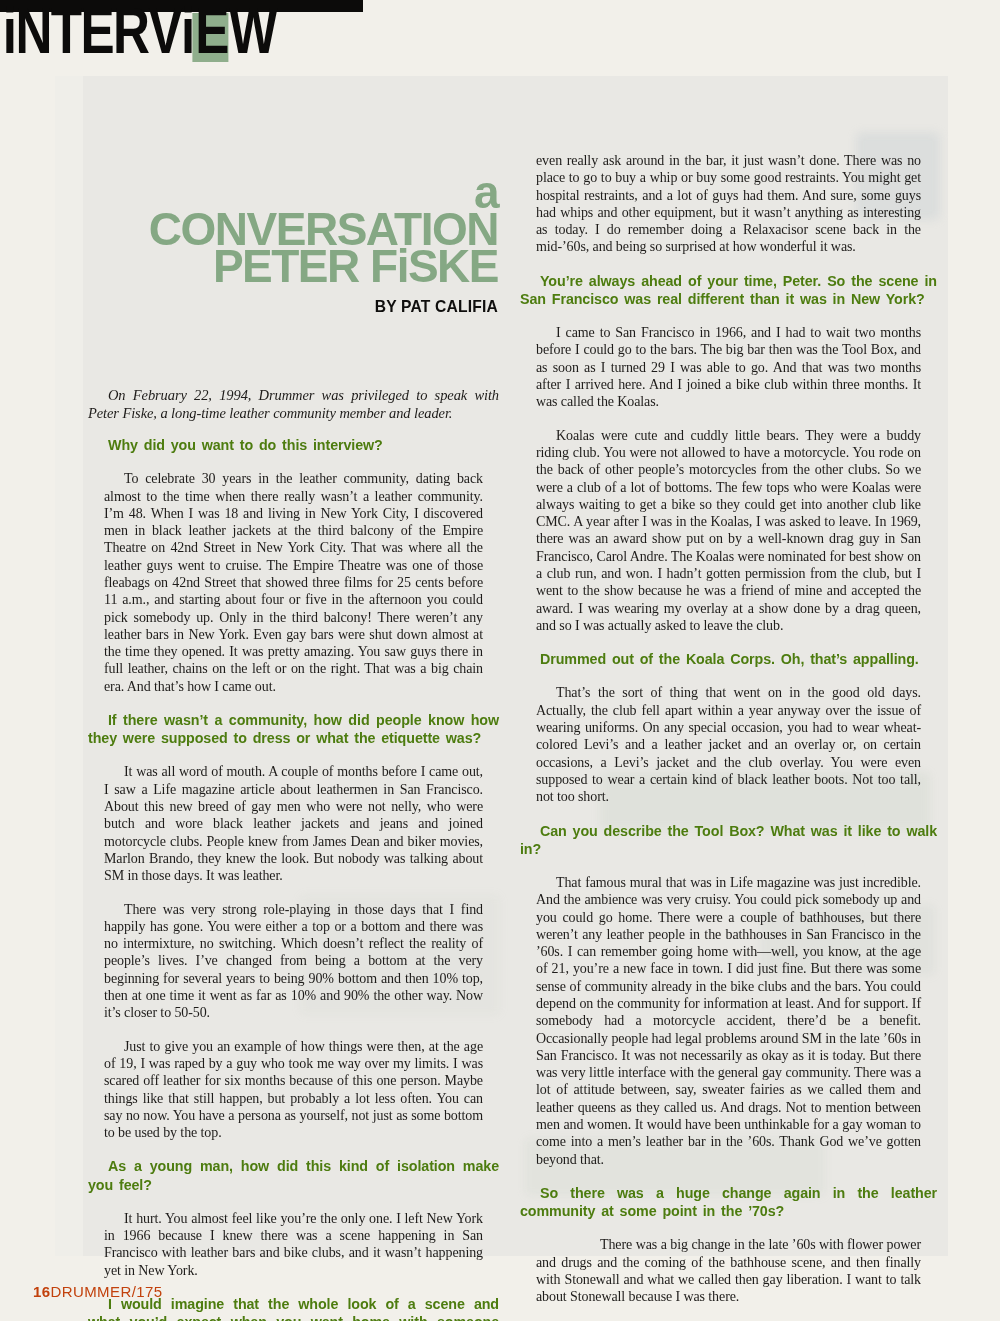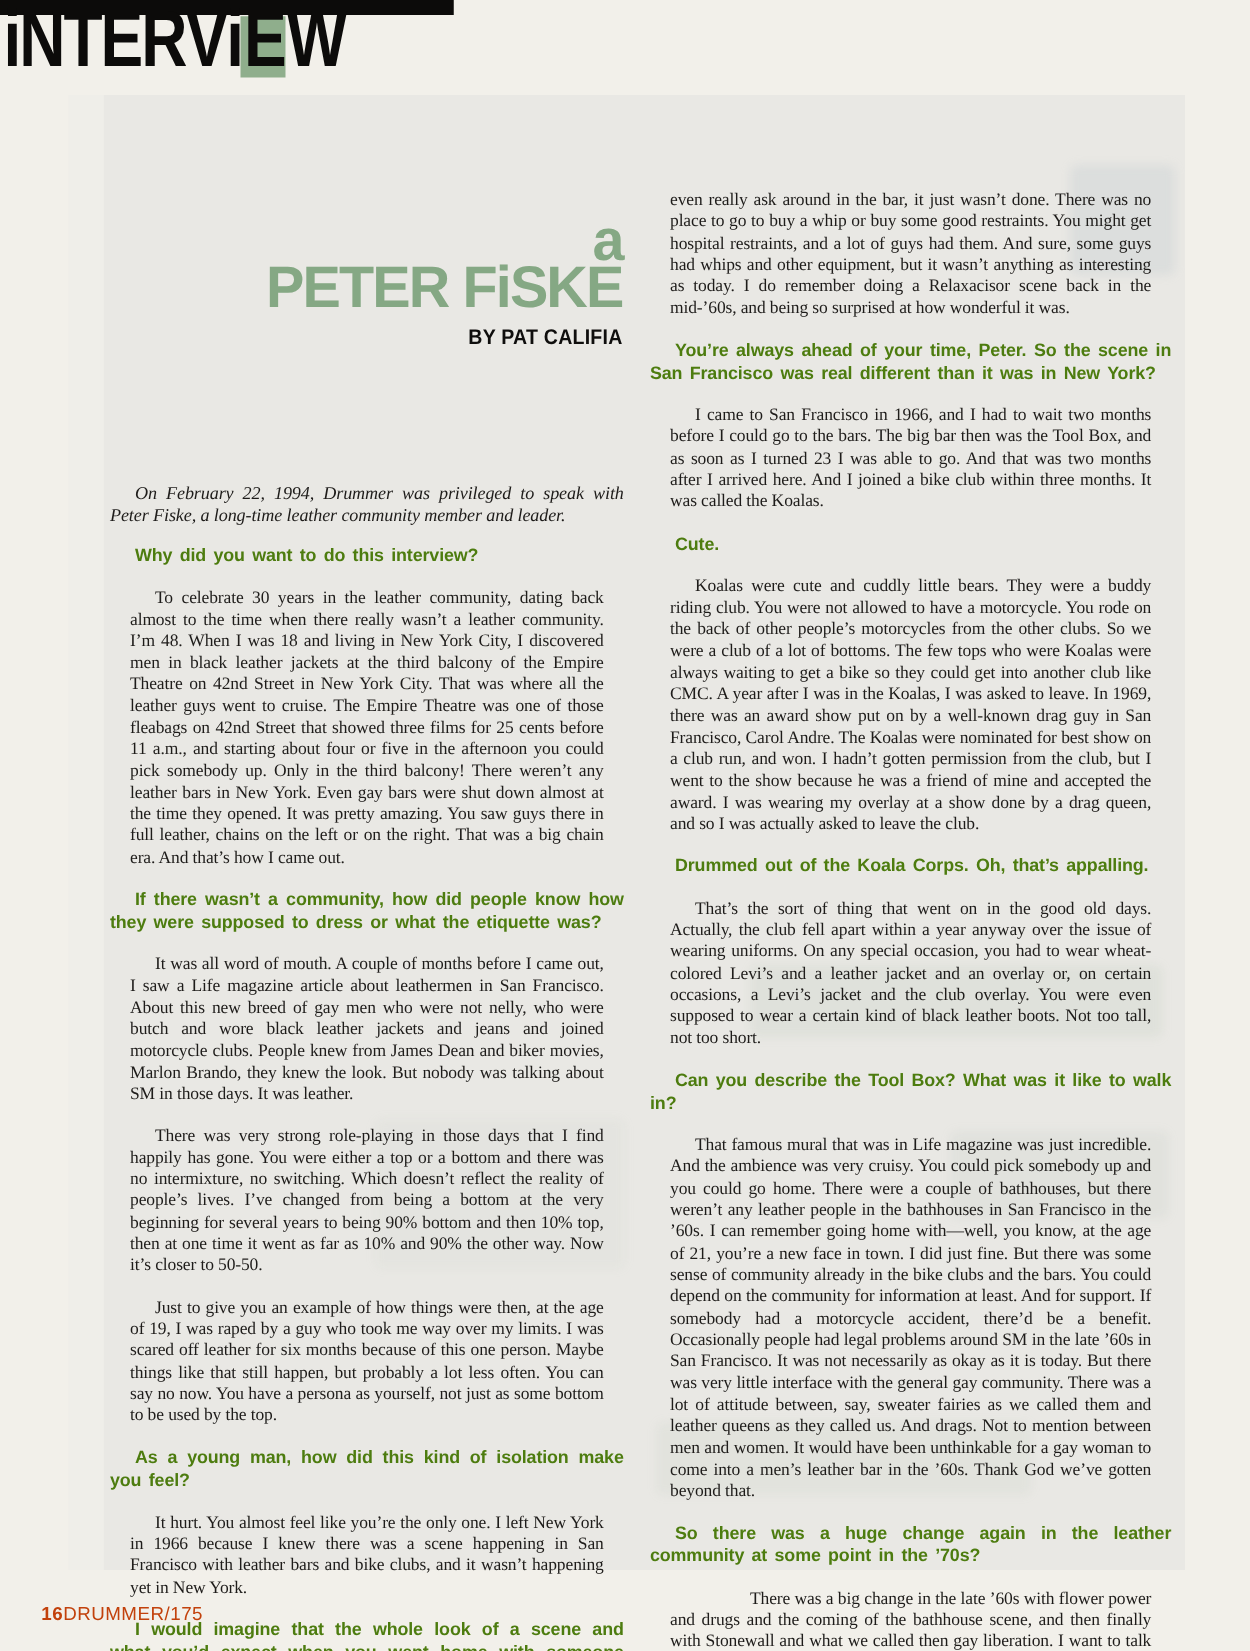--- a/index.html
+++ b/index.html
@@ -117,20 +117,21 @@
         <span class="m-letter">i</span>
         <span class="m-letter hl">E</span>
         <span class="m-letter">W</span>
       </div>
   </div>
 
   <div class="title-block">
     <div>
 
     <span class="title-line">a</span>
+        <span class="title-line">CONVERSATION</span>
         <span class="title-line">PETER FiSKE</span>
       </div>
     <div class="byline">BY PAT CALIFIA</div>
   </div>
 
   <div class="col col-left">
 
   <p class="block intro-p">On February 22, 1994, Drummer was privileged to speak with Peter Fiske, a long-time leather community member and leader.</p>
       <p class="block q">Why did you want to do this interview?</p>
       <p class="block a">To celebrate 30 years in the leather community, dating back almost to the time when there really wasn’t a leather community. I’m 48. When I was 18 and living in New York City, I discovered men in black leather jackets at the third balcony of the Empire Theatre on 42nd Street in New York City. That was where all the leather guys went to cruise. The Empire Theatre was one of those fleabags on 42nd Street that showed three films for 25 cents before 11 a.m., and starting about four or five in the afternoon you could pick somebody up. Only in the third balcony! There weren’t any leather bars in New York. Even gay bars were shut down almost at the time they opened. It was pretty amazing. You saw guys there in full leather, chains on the left or on the right. That was a big chain era. And that’s how I came out.</p>
@@ -141,22 +142,21 @@
       <p class="block q">As a young man, how did this kind of isolation make you feel?</p>
       <p class="block a">It hurt. You almost feel like you’re the only one. I left New York in 1966 because I knew there was a scene happening in San Francisco with leather bars and bike clubs, and it wasn’t happening yet in New York.</p>
       <p class="block q">I would imagine that the whole look of a scene and what you’d expect when you went home with someone was very different then.</p>
       <p class="block a">Oh, absolutely. For one thing, you really didn’t know who you were going home with. It was a total crap shoot. You couldn’t</p>
     </div>
 
   <div class="col col-right">
 
   <p class="block a indent-none">even really ask around in the bar, it just wasn’t done. There was no place to go to buy a whip or buy some good restraints. You might get hospital restraints, and a lot of guys had them. And sure, some guys had whips and other equipment, but it wasn’t anything as interesting as today. I do remember doing a Relaxacisor scene back in the mid-’60s, and being so surprised at how wonderful it was.</p>
       <p class="block q">You’re always ahead of your time, Peter. So the scene in San Francisco was real different than it was in New York?</p>
-      <p class="block a">I came to San Francisco in 1966, and I had to wait two months before I could go to the bars. The big bar then was the Tool Box, and as soon as I turned 23 I was able to go. And that was two months after I arrived here. And I joined a bike club within three months. It was called the Koalas.</p>
-      <p class="block q">Cute.</p>
+      <p class="block a">I came to San Francisco in 1966, and I had to wait two months before I could go to the bars. The big bar then was the Tool Box, and as soon as I turned 29 I was able to go. And that was two months after I arrived here. And I joined a bike club within three months. It was called the Koalas.</p>
       <p class="block a">Koalas were cute and cuddly little bears. They were a buddy riding club. You were not allowed to have a motorcycle. You rode on the back of other people’s motorcycles from the other clubs. So we were a club of a lot of bottoms. The few tops who were Koalas were always waiting to get a bike so they could get into another club like CMC. A year after I was in the Koalas, I was asked to leave. In 1969, there was an award show put on by a well-known drag guy in San Francisco, Carol Andre. The Koalas were nominated for best show on a club run, and won. I hadn’t gotten permission from the club, but I went to the show because he was a friend of mine and accepted the award. I was wearing my overlay at a show done by a drag queen, and so I was actually asked to leave the club.</p>
       <p class="block q">Drummed out of the Koala Corps. Oh, that’s appalling.</p>
       <p class="block a">That’s the sort of thing that went on in the good old days. Actually, the club fell apart within a year anyway over the issue of wearing uniforms. On any special occasion, you had to wear wheat-colored Levi’s and a leather jacket and an overlay or, on certain occasions, a Levi’s jacket and the club overlay. You were even supposed to wear a certain kind of black leather boots. Not too tall, not too short.</p>
       <p class="block q">Can you describe the Tool Box? What was it like to walk in?</p>
       <p class="block a">That famous mural that was in Life magazine was just incredible. And the ambience was very cruisy. You could pick somebody up and you could go home. There were a couple of bathhouses, but there weren’t any leather people in the bathhouses in San Francisco in the ’60s. I can remember going home with—well, you know, at the age of 21, you’re a new face in town. I did just fine.  But there was some sense of community already in the bike clubs and the bars. You could depend on the community for information at least. And for support. If somebody had a motorcycle accident, there’d be a benefit. Occasionally people had legal problems around SM in the late ’60s in San Francisco. It was not necessarily as okay as it is today. But there was very little interface with the general gay community. There was a lot of attitude between, say, sweater fairies as we called them and leather queens as they called us. And drags. Not to mention between men and women. It would have been unthinkable for a gay woman to come into a men’s leather bar in the ’60s. Thank God we’ve gotten beyond that.</p>
       <p class="block q">So there was a huge change again in the leather community at some point in the ’70s?</p>
       <p class="block a indent-deep">There was a big change in the late ’60s with flower power and drugs and the coming of the bathhouse scene, and then finally with Stonewall and what we called then gay liberation. I want to talk about Stonewall because I was there.</p>
     </div>
 
   <div class="footer">

